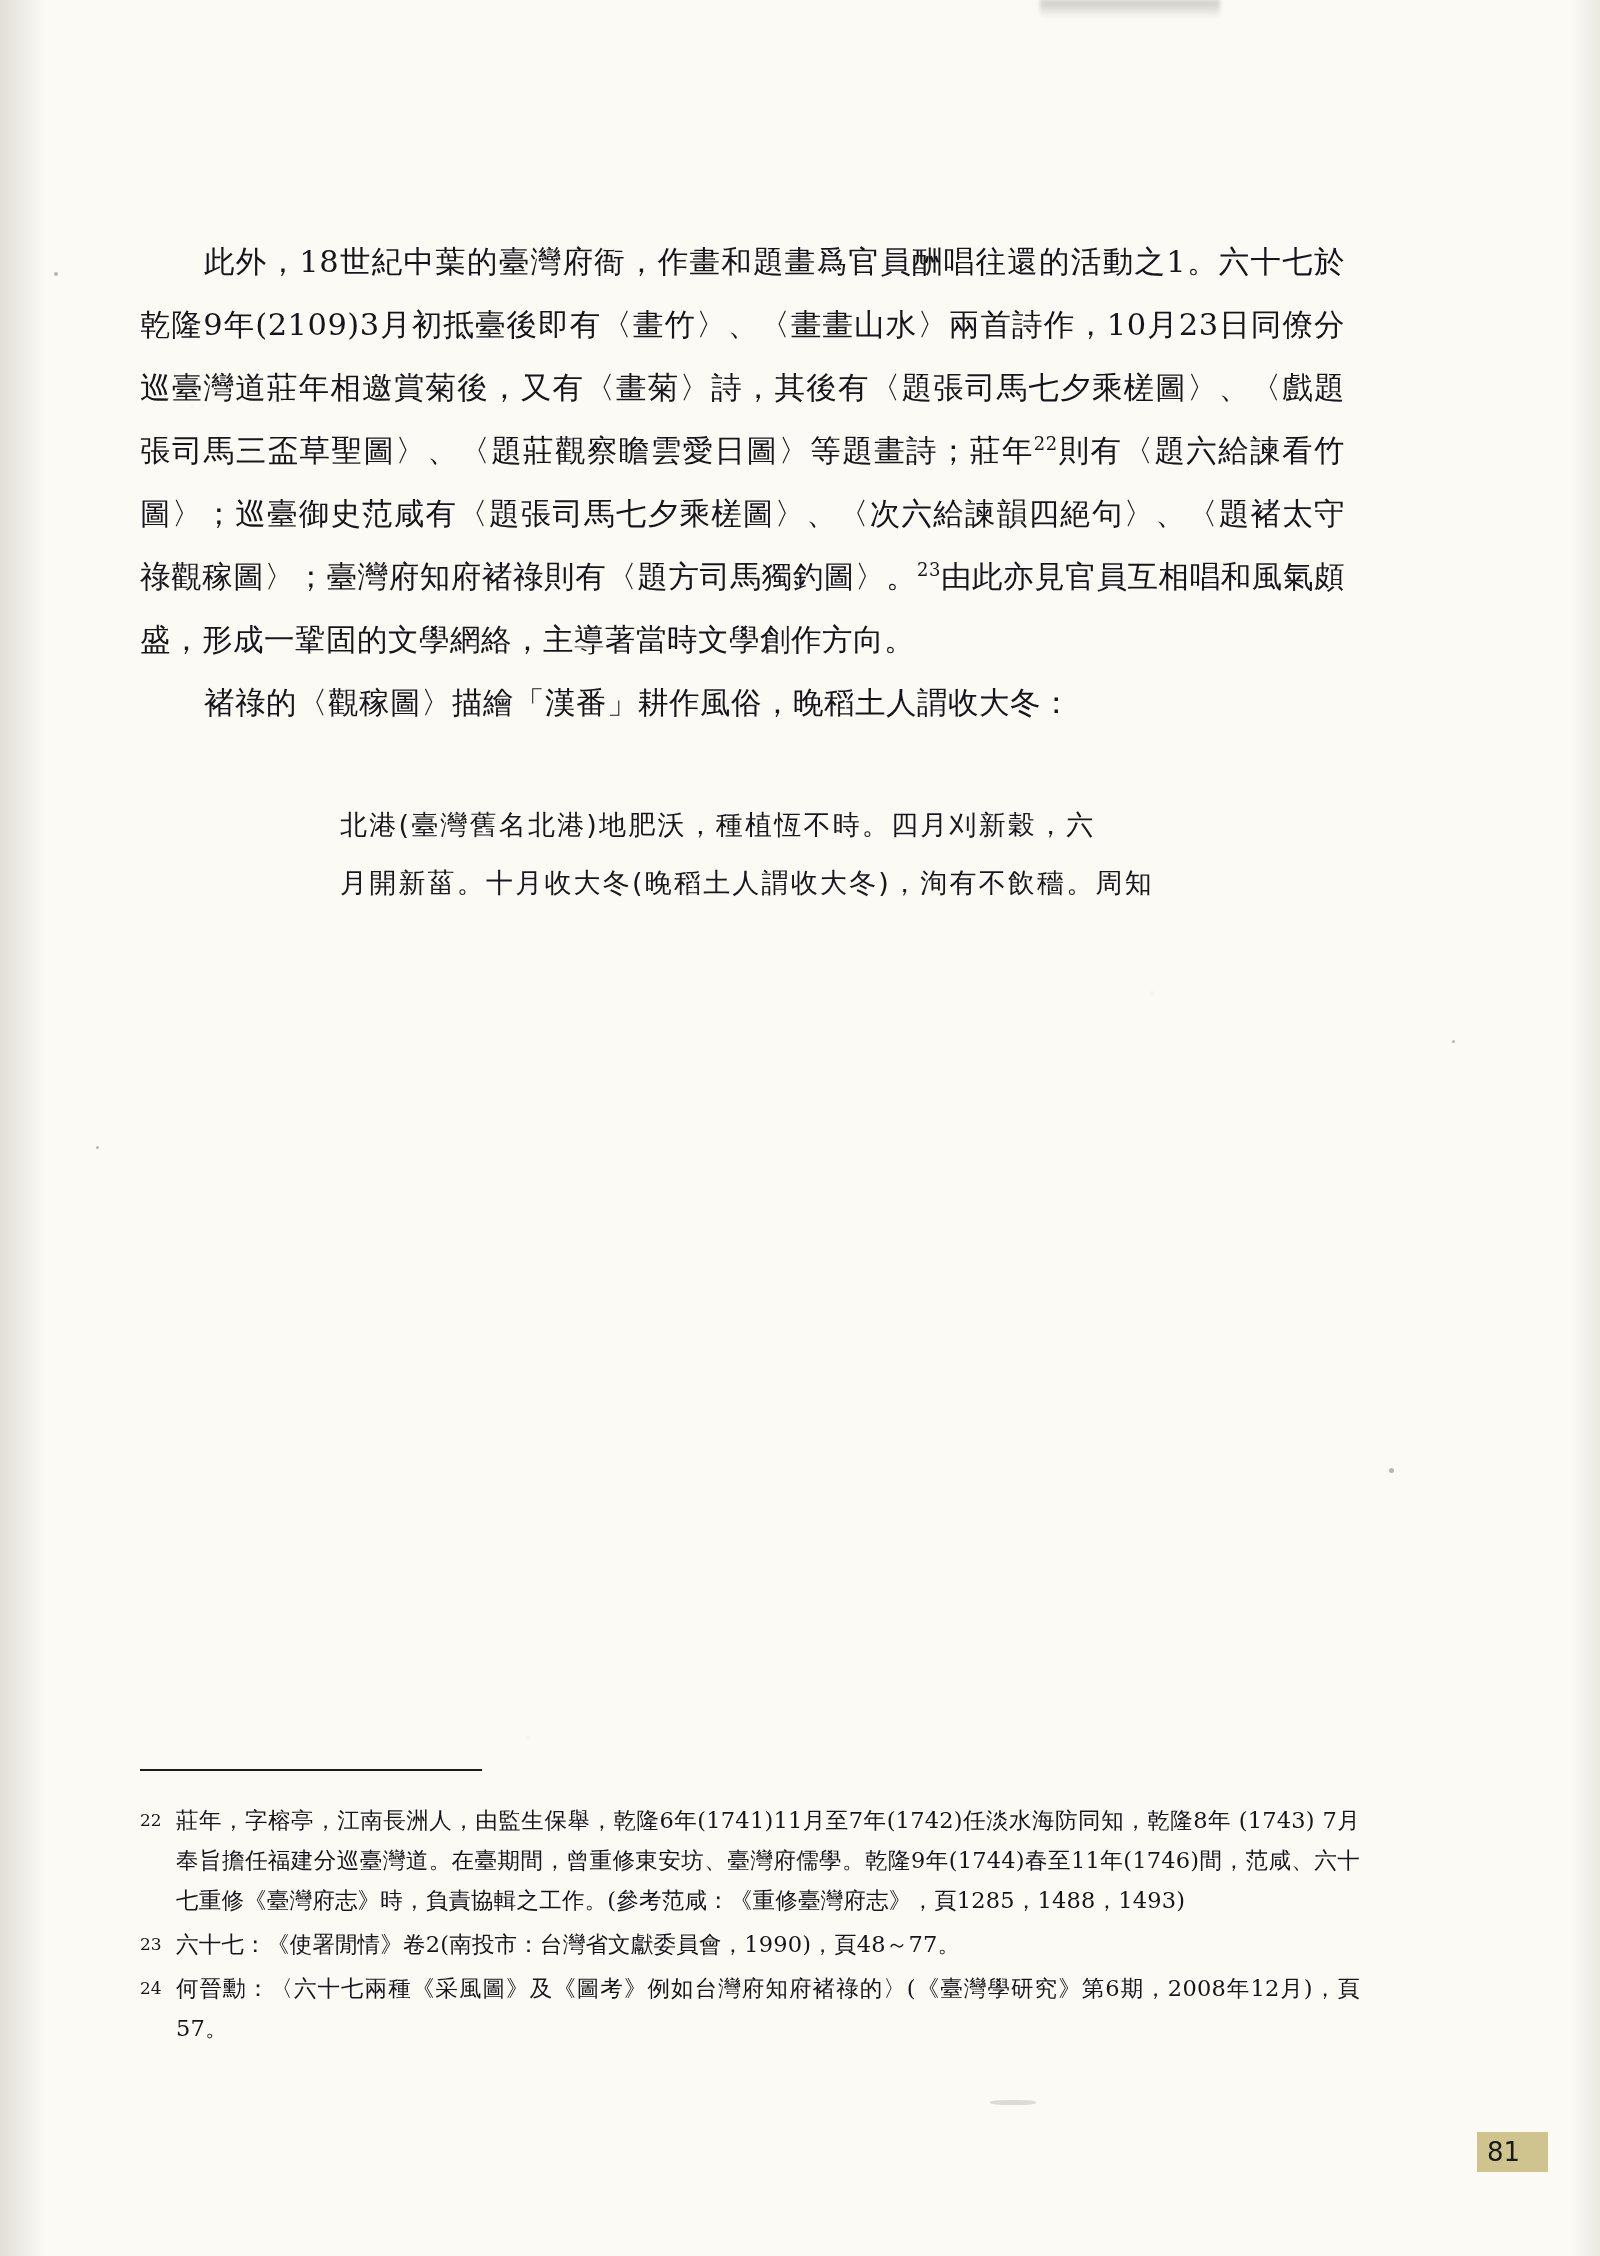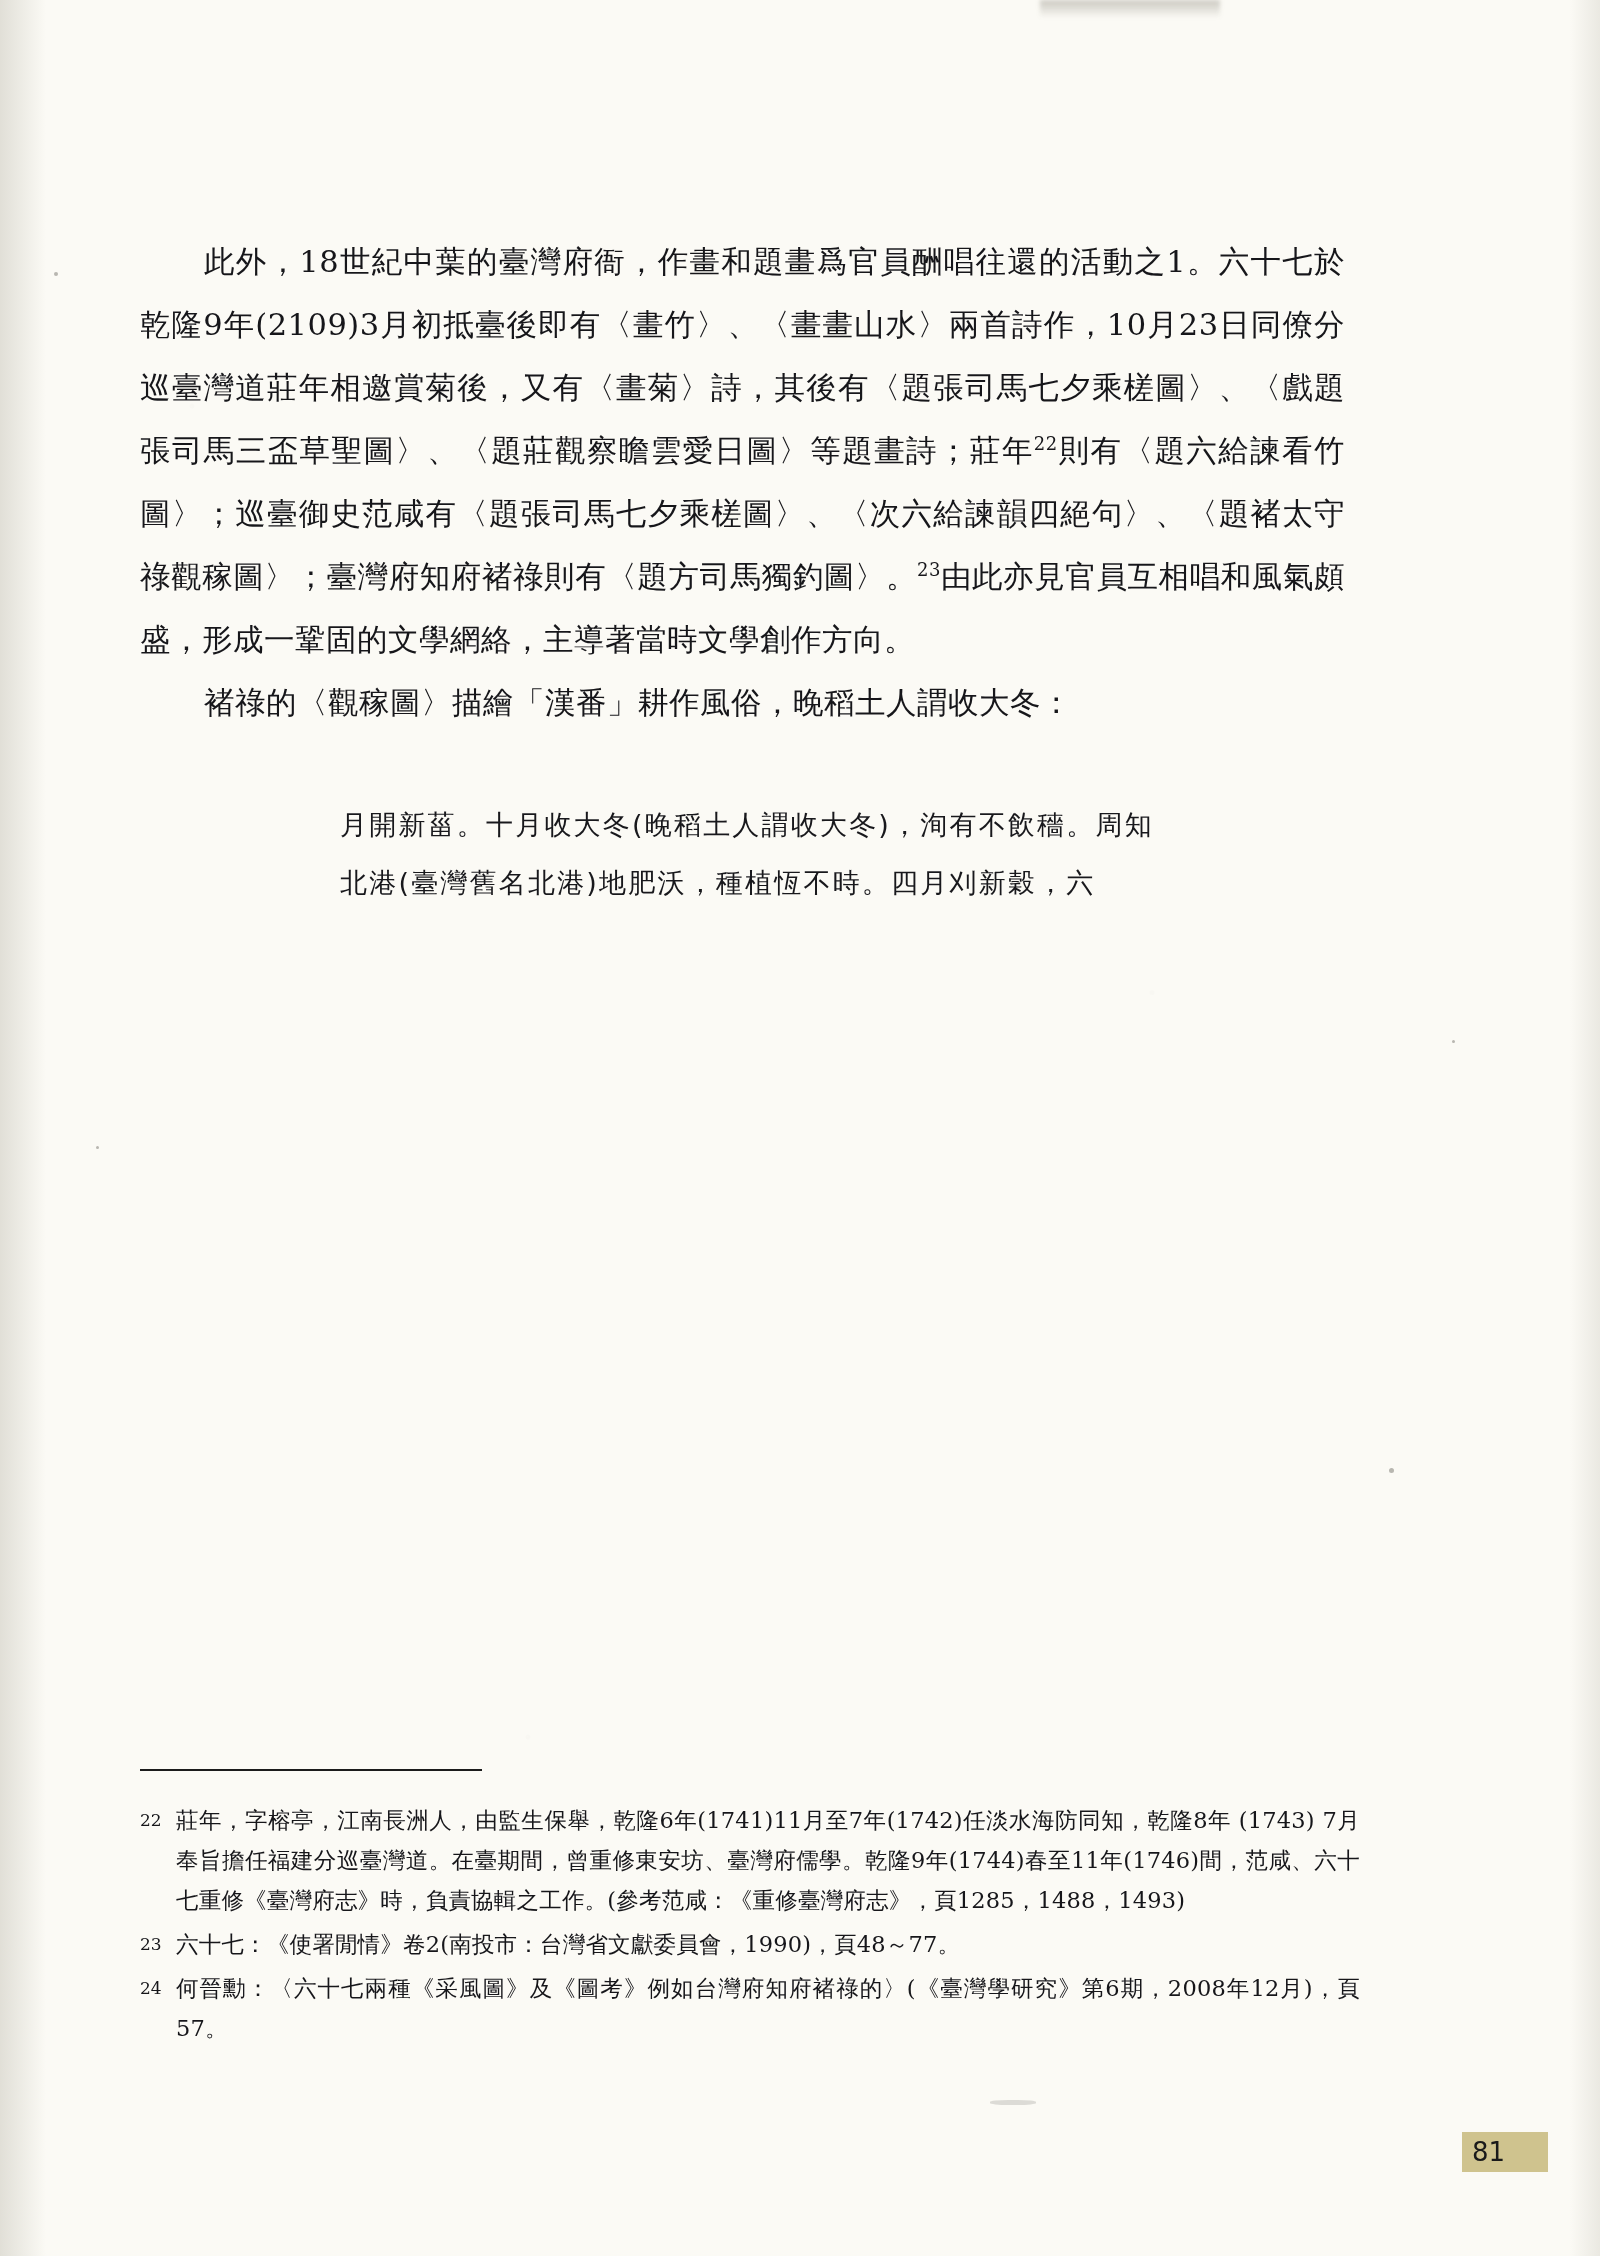--- a/index.html
+++ b/index.html
@@ -128,21 +128,21 @@
     color: #16161a;
     text-align: justify;
     text-justify: inter-character;
     font-family: "DejaVu Serif", "Liberation Serif", serif;
   }
 
   .page-number {
     position: absolute;
     right: 52px;
     bottom: 84px;
-    width: 86px;
+    width: 71px;
     height: 40px;
     background: #cfc38e;
     display: flex;
     align-items: center;
     justify-content: flex-start;
     padding-left: 10px;
     box-sizing: border-box;
     color: #1a1a1a;
     font-size: 26px;
     font-family: "DejaVu Sans", "Liberation Sans", sans-serif;
@@ -173,22 +173,22 @@
 
   <div class="content">
 
 
     <p class="body-par indent"><span>此外，18世紀中葉的臺灣府衙，作畫和題畫爲官員酬唱往還的活動之1。六十七於乾隆9年(2109)3月初抵臺後即有〈畫竹〉、〈畫畫山水〉兩首詩作，10月23日同僚分巡臺灣道莊年相邀賞菊後，又有〈畫菊〉詩，其後有〈題張司馬七夕乘槎圖〉、〈戲題張司馬三盃草聖圖〉、〈題莊觀察瞻雲愛日圖〉等題畫詩；莊年</span><sup class="fn">22</sup><span>則有〈題六給諫看竹圖〉；巡臺御史范咸有〈題張司馬七夕乘槎圖〉、〈次六給諫韻四絕句〉、〈題褚太守祿觀稼圖〉；臺灣府知府褚祿則有〈題方司馬獨釣圖〉。</span><sup class="fn">23</sup><span>由此亦見官員互相唱和風氣頗盛，形成一鞏固的文學網絡，主導著當時文學創作方向。</span></p>
 
 
     <p class="body-par indent">褚祿的〈觀稼圖〉描繪「漢番」耕作風俗，晚稻土人謂收大冬：</p>
 
     <div class="quote-block">
+      <p>北港(臺灣舊名北港)地肥沃，種植恆不時。四月刈新穀，六</p>
       <p>月開新菑。十月收大冬(晚稻土人謂收大冬)，洵有不飲穡。周知</p>
-      <p>北港(臺灣舊名北港)地肥沃，種植恆不時。四月刈新穀，六</p>
     </div>
 
   </div>
 
   <div class="fn-rule"></div>
 
   <div class="footnotes">
     <div class="fn-item">
       <div class="fn-num">22</div>
       <div class="fn-text">莊年，字榕亭，江南長洲人，由監生保舉，乾隆6年(1741)11月至7年(1742)任淡水海防同知，乾隆8年 (1743) 7月奉旨擔任福建分巡臺灣道。在臺期間，曾重修東安坊、臺灣府儒學。乾隆9年(1744)春至11年(1746)間，范咸、六十七重修《臺灣府志》時，負責協輯之工作。(參考范咸：《重修臺灣府志》，頁1285，1488，1493)</div>

